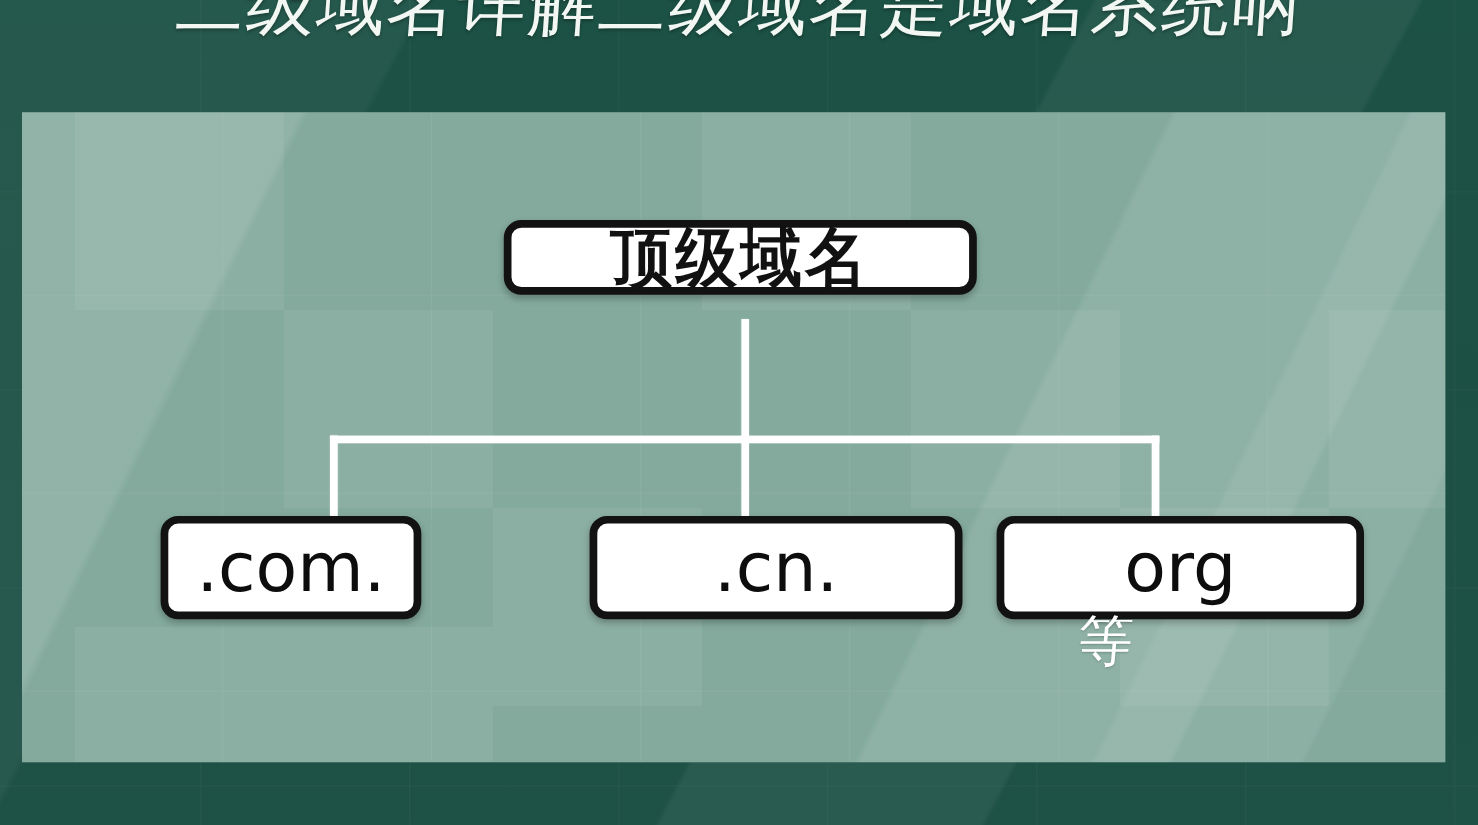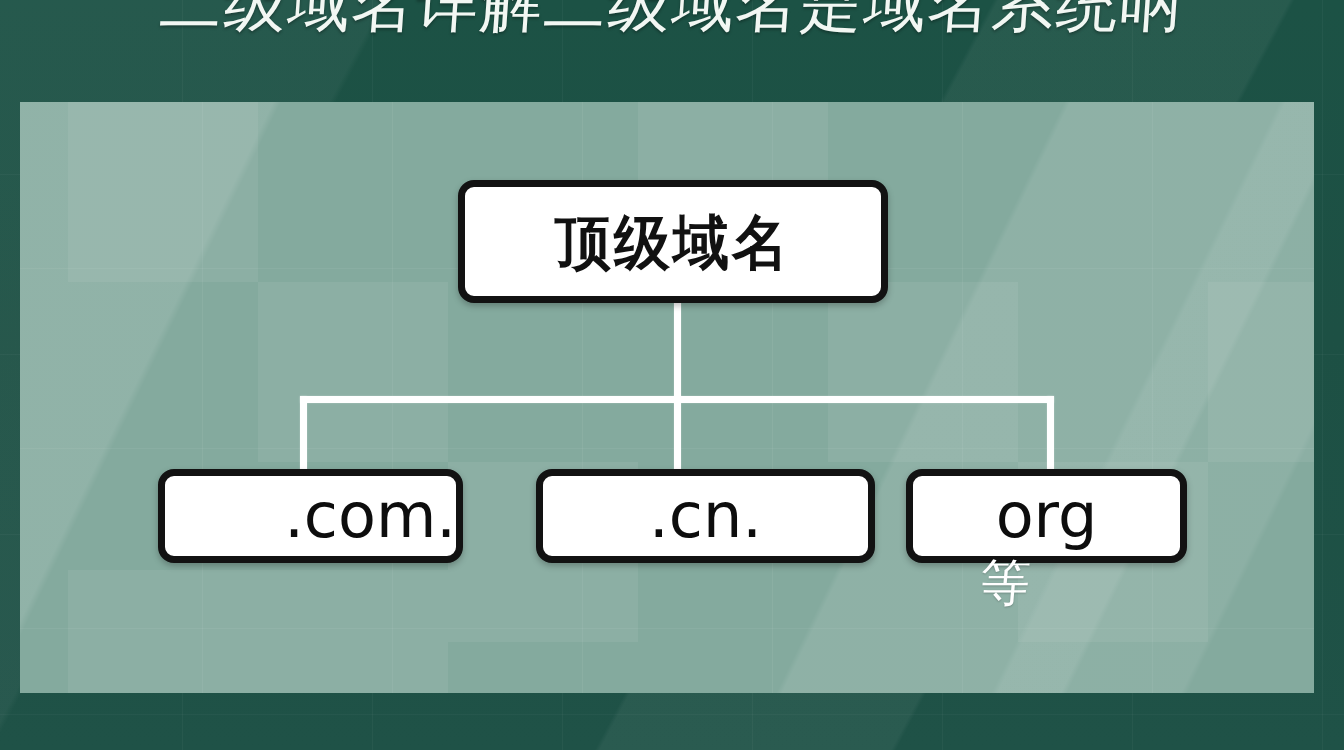--- a/index.html
+++ b/index.html
@@ -107,38 +107,38 @@
     background: #ffffff;
     border: 7px solid #121212;
     border-radius: 16px;
     display: flex;
     align-items: center;
     justify-content: center;
     box-sizing: border-box;
     box-shadow: 0 3px 6px rgba(0,0,0,0.25);
   }
   .node-root {
-    left: 458px; top: 180px; width: 430px; height: 123px;
+    left: 458px; top: 200px; width: 430px; height: 68px;
   }
   .node-root .label {
     color: #111;
     font-family: "DejaVu Serif", "Liberation Serif", serif;
     font-size: 56px;
     line-height: 60px;
     font-weight: 700;
     letter-spacing: 3px;
     white-space: nowrap;
     transform: scaleY(1.06);
   }
   .node-leaf {
     top: 469px; height: 94px;
   }
-  .leaf-com { left: 158px;  width: 305px; justify-content: flex-end; }
+  .leaf-com { left: 146px;  width: 237px; }
   .leaf-cn  { left: 536px;  width: 339px; }
-  .leaf-org { left: 906px;  width: 281px; }
+  .leaf-org { left: 906px;  width: 334px; }
   .node-leaf .label {
     color: #0d0d0d;
     font-family: "DejaVu Sans", "Liberation Sans", sans-serif;
     font-size: 62px;
     line-height: 66px;
     font-weight: 400;
     letter-spacing: 0px;
     white-space: nowrap;
   }
 

